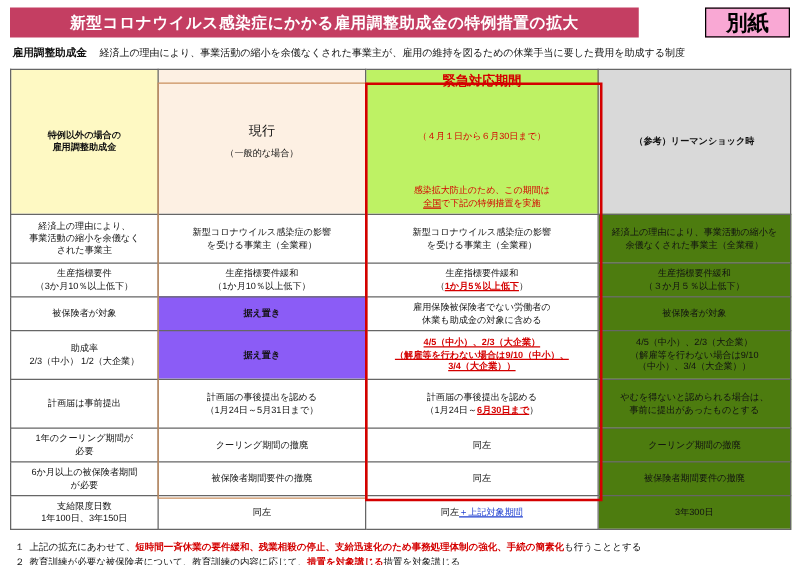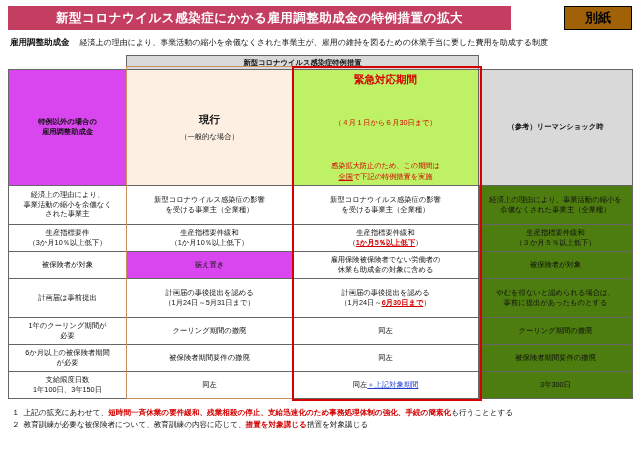--- a/index.html
+++ b/index.html
@@ -36,23 +36,23 @@
     font-weight: bold;
     display: flex;
     align-items: center;
     justify-content: center;
     letter-spacing: 0.5px;
   }
   .besshi {
     width: 66px;
     margin-left: 24px;
     border: 1.5px solid #000000;
-    background: #a16207;
+    background: #f9a8d4;
     color: #000000;
-    font-size: 13px;
+    font-size: 17px;
     font-weight: bold;
     display: flex;
     align-items: center;
     justify-content: center;
   }
   
   .lead-row {
     display: flex;
     align-items: baseline;
     margin-top: 7px;
@@ -98,49 +98,49 @@
     height: 11px;
     padding: 1px 0 !important;
   }
   .band-blank { border: none !important; background: transparent !important; }
 
   .head-cell {
     height: 76px;
     font-weight: bold;
     font-size: 8.4px;
   }
-  .head-a { background: #d946ef; }
+  .head-a { background: #fef9c3; }
   .head-b { background: #fdf0e3; }
   .head-c { background: #bef264; }
   .head-d { background: #d9d9d9; }
   .head-sub {
     font-weight: normal;
     font-size: 7.3px;
     display: block;
     margin-top: 6px;
   }
   .head-c-sub {
     font-weight: normal;
     font-size: 7.2px;
     display: block;
     margin-top: 5px;
     line-height: 1.5;
   }
   .red { color: #d40000; margin-top: 32px; }
   .red-b { color: #d40000; font-weight: bold; }
   .blue { color: #1f3fd0; margin-top: 28px; }
   .underline { text-decoration: underline; }
-  .big { font-size: 10.5px; font-weight: bold; }
+  .big { font-size: 10.5px; font-weight: normal; }
   .kinkyu { font-size: 10.5px; font-weight: bold; color: #d40000; }
 
   .rowlabel { background: #ffffff; text-align: center; font-size: 7.3px; }
   .cell-b { background: #ffffff; }
   .cell-c { background: #ffffff; }
   .cell-d { background: #4d7c0f; }
-  .gray { background: #d946ef; }
+  .gray { background: #8b5cf6; font-weight: bold; }
 
   td.tall { height: 34px; }
   td.mid { height: 22px; }
 
   
   .outline-current {
     position: absolute;
     border: 1.6px solid #c98f5e;
     pointer-events: none;
   }
@@ -179,25 +179,20 @@
   <div class="tbl-wrap">
     <table class="matrix">
       <colgroup>
         <col class="col-a">
           <col class="col-b">
           <col class="col-c">
           <col class="col-d">
       </colgroup>
       <tbody>
 
-        <tr>
-          <td class="band-blank"></td>
-          <td class="hdr-band" colspan="2">新型コロナウイルス感染症特例措置</td>
-          <td class="band-blank"></td>
-        </tr>
 
         <tr>
           <td class="head-cell head-a">
             <span>特例以外の場合の</span><br>
             <span>雇用調整助成金</span>
           </td>
           <td class="head-cell head-b">
             <span class="big">現行</span>
             <span class="head-sub">（一般的な場合）</span>
           </td>
@@ -241,20 +236,34 @@
 
         <tr>
           <td class="rowlabel mid">被保険者が対象</td>
           <td class="cell-b gray mid">据え置き</td>
           <td class="cell-c mid">
             雇用保険被保険者でない労働者の<br>休業も助成金の対象に含める
           </td>
           <td class="cell-d mid">被保険者が対象</td>
         </tr>
 
+        <tr>
+          <td class="rowlabel tall">
+            助成率<br>2/3（中小） 1/2（大企業）
+          </td>
+          <td class="cell-b gray tall">据え置き</td>
+          <td class="cell-c tall">
+            <span class="red-b underline">4/5（中小）、2/3（大企業）</span><br>
+            <span class="red-b underline">（解雇等を行わない場合は9/10（中小）、</span><br>
+            <span class="red-b underline">3/4（大企業））</span>
+          </td>
+          <td class="cell-d tall">
+            4/5（中小）、2/3（大企業）<br>（解雇等を行わない場合は9/10<br>（中小）、3/4（大企業））
+          </td>
+        </tr>
 
         <tr>
           <td class="rowlabel tall">計画届は事前提出</td>
           <td class="cell-b tall">
             計画届の事後提出を認める<br>（1月24日～5月31日まで）
           </td>
           <td class="cell-c tall">
             計画届の事後提出を認める<br>（1月24日～<span class="red-b underline">6月30日まで</span>）
           </td>
           <td class="cell-d tall">

